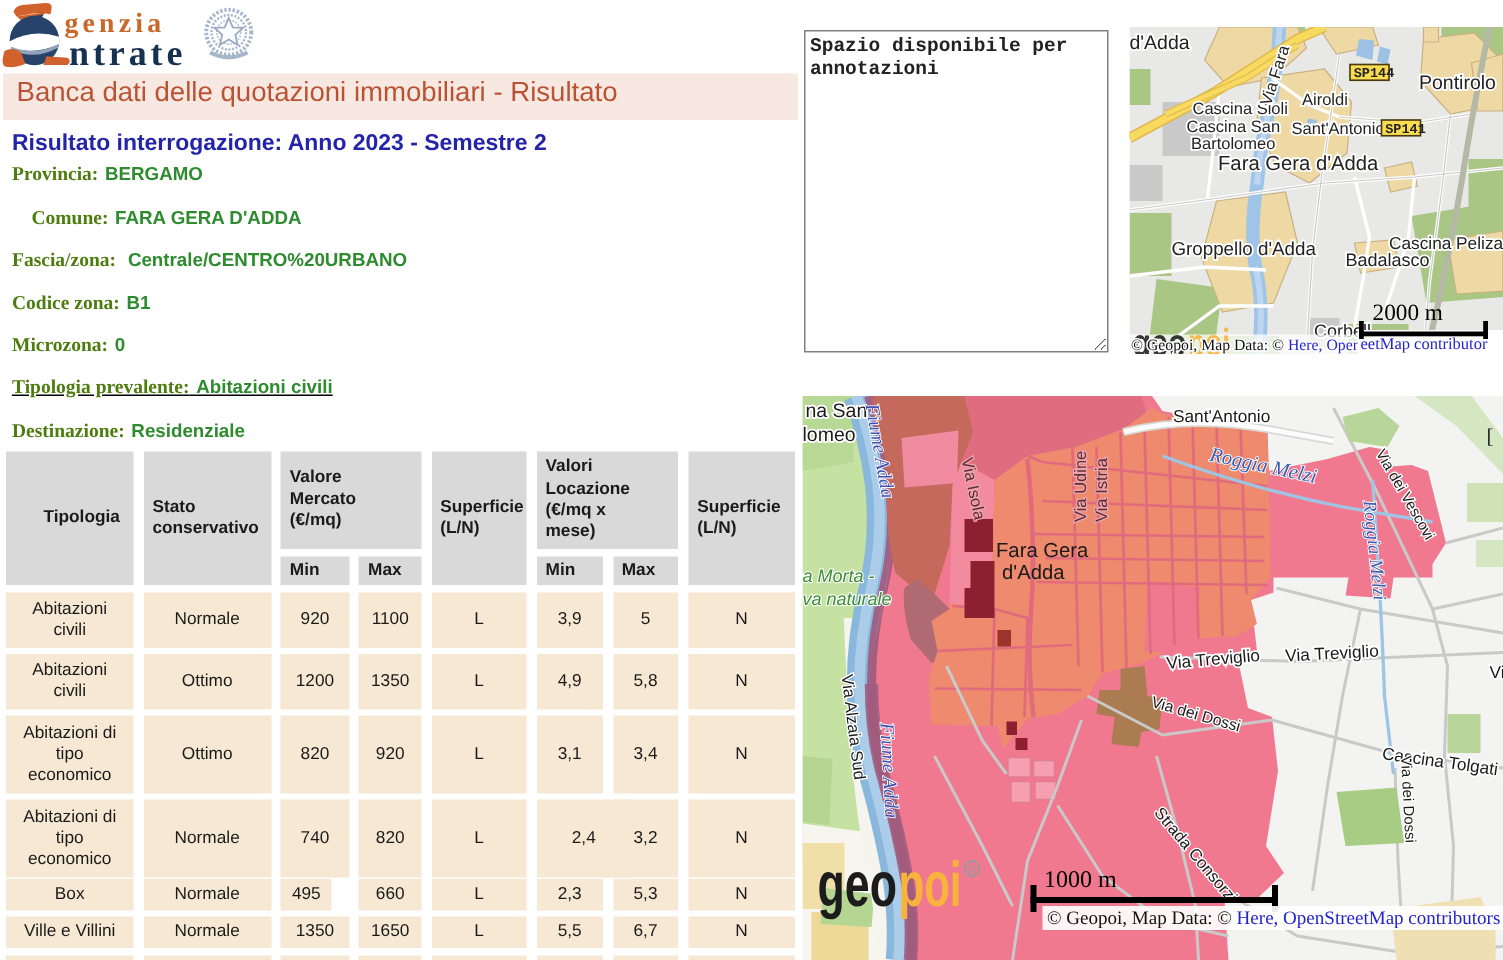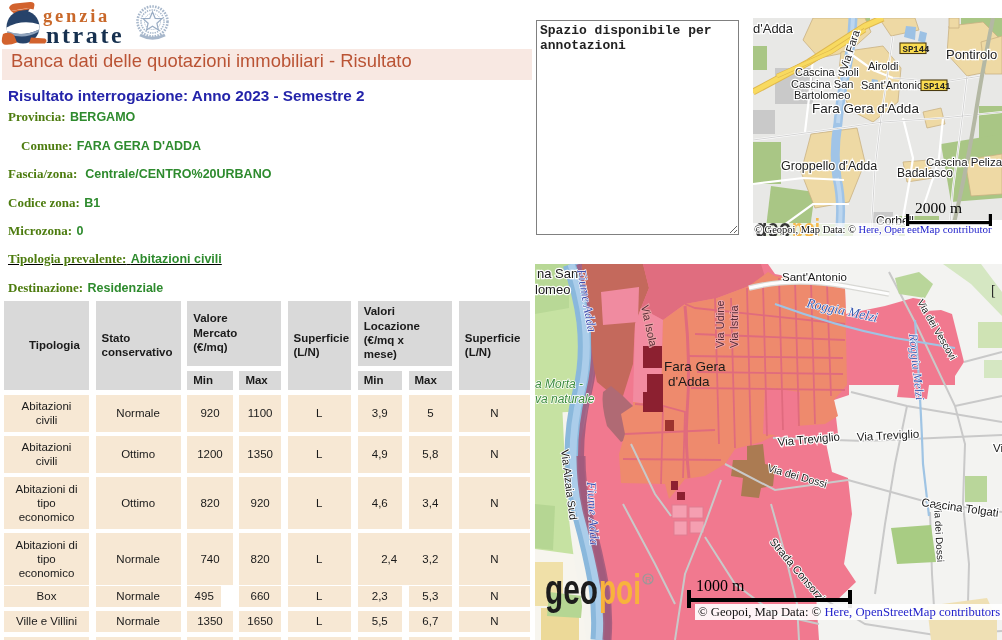--- a/index.html
+++ b/index.html
@@ -86,21 +86,21 @@
 <div class="abs dcell" style="left:239.4px;top:435.5px;width:41.5px;height:37.5px;">1350</div>
 <div class="abs dcell" style="left:287.5px;top:435.5px;width:63.6px;height:37.5px;">L</div>
 <div class="abs dcell" style="left:357.7px;top:435.5px;width:44.2px;height:37.5px;">4,9</div>
 <div class="abs dcell" style="left:408.5px;top:435.5px;width:43.7px;height:37.5px;">5,8</div>
 <div class="abs dcell" style="left:458.8px;top:435.5px;width:71px;height:37.5px;">N</div>
 <div class="abs dcell" style="left:4px;top:476.5px;width:85px;height:52.5px;">Abitazioni di<br>tipo<br>economico</div>
 <div class="abs dcell" style="left:95.6px;top:476.5px;width:85px;height:52.5px;">Ottimo</div>
 <div class="abs dcell" style="left:187.2px;top:476.5px;width:45.6px;height:52.5px;">820</div>
 <div class="abs dcell" style="left:239.4px;top:476.5px;width:41.5px;height:52.5px;">920</div>
 <div class="abs dcell" style="left:287.5px;top:476.5px;width:63.6px;height:52.5px;">L</div>
-<div class="abs dcell" style="left:357.7px;top:476.5px;width:44.2px;height:52.5px;">4,6</div>
+<div class="abs dcell" style="left:357.7px;top:476.5px;width:44.2px;height:52.5px;">3,1</div>
 <div class="abs dcell" style="left:408.5px;top:476.5px;width:43.7px;height:52.5px;">3,4</div>
 <div class="abs dcell" style="left:458.8px;top:476.5px;width:71px;height:52.5px;">N</div>
 <div class="abs dcell" style="left:4px;top:532.5px;width:85px;height:52.5px;">Abitazioni di<br>tipo<br>economico</div>
 <div class="abs dcell" style="left:95.6px;top:532.5px;width:85px;height:52.5px;">Normale</div>
 <div class="abs dcell" style="left:187.2px;top:532.5px;width:45.6px;height:52.5px;text-align:right;">740</div>
 <div class="abs dcell" style="left:239.4px;top:532.5px;width:41.5px;height:52.5px;">820</div>
 <div class="abs dcell" style="left:287.5px;top:532.5px;width:63.6px;height:52.5px;">L</div>
 <div class="abs dcell" style="left:357.7px;top:532.5px;width:63px;height:52.5px;">2,4</div>
 <div class="abs dcell" style="left:408.5px;top:532.5px;width:43.7px;height:52.5px;">3,2</div>
 <div class="abs dcell" style="left:458.8px;top:532.5px;width:71px;height:52.5px;">N</div>

